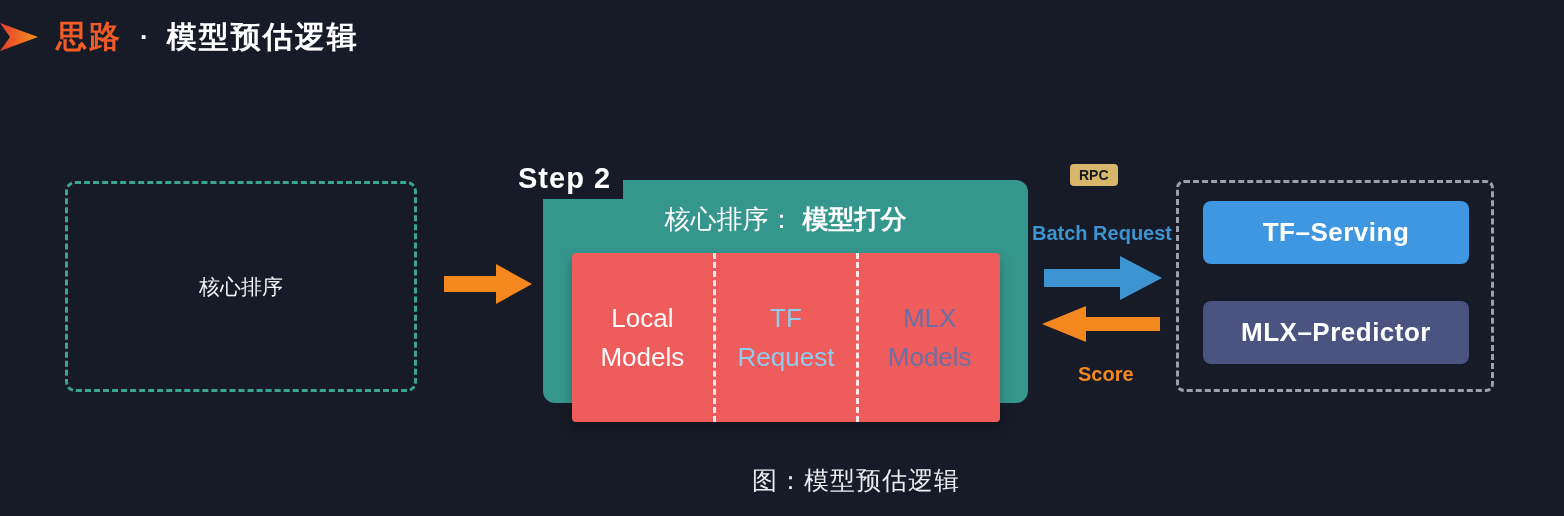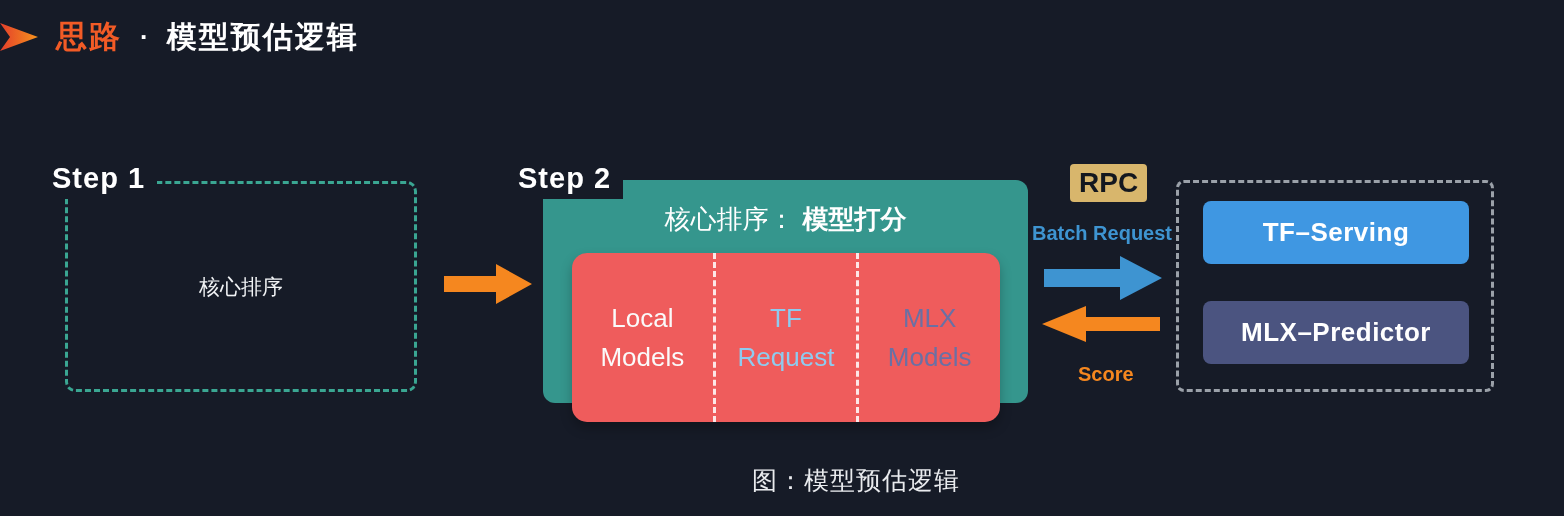--- a/index.html
+++ b/index.html
@@ -80,21 +80,21 @@
     font-size: 26px;
   }
   .step2-header-prefix { color: #ffffff; font-weight: 500; }
   .step2-header-highlight { color: #ffffff; font-weight: 800; margin-left: 8px; }
 
   .models-box {
     position: absolute;
     left: 572px; top: 253px;
     width: 428px; height: 169px;
     background: #ef5c5c;
-    border-radius: 15px;
+    border-radius: 4px;
     display: flex;
     z-index: 2;
     box-shadow: 0 6px 12px rgba(0,0,0,0.25);
   }
   .model-col {
     flex: 1;
     display: flex;
     align-items: center;
     justify-content: center;
     text-align: center;
@@ -107,21 +107,21 @@
   .model-local { color: #fafafa; }
   .model-tf { color: #8ecbef; }
   .model-mlx { color: #6a70a4; }
 
   
   .rpc-badge {
     position: absolute;
     left: 1070px; top: 164px;
     background: #d8b66c;
     color: #14181f;
-    font-size: 28px;
+    font-size: 14px;
     font-weight: 800;
     padding: 3px 9px;
     border-radius: 4px;
   }
   .batch-request {
     position: absolute;
     left: 1032px; top: 222px;
     color: #3e94d1;
     font-size: 20px;
     font-weight: 800;
@@ -181,21 +181,20 @@
           <stop offset="1" stop-color="#f7941d"></stop>
         </linearGradient>
       </defs>
       <polygon points="0,3 38,17 0,31 10,17" fill="url(#titleArrowGrad)"></polygon>
     </svg>
     <span class="title-prefix">思路</span>
     <span class="title-sep">·</span>
     <span class="title-main">模型预估逻辑</span>
   </div>
 
-  <div class="step-label step1-label">Step 1</div>
   <div class="step1-box">
     <div class="step1-line1">核心排序</div>
   </div>
 
   <svg class="arrow arrow-step" viewBox="0 0 88 42" xmlns="http://www.w3.org/2000/svg">
     <polygon points="0,13 52,13 52,1 88,21 52,41 52,29 0,29" fill="#f5871f"></polygon>
   </svg>
 
   <div class="step-label step2-label">Step 2</div>
   <div class="step2-box">

